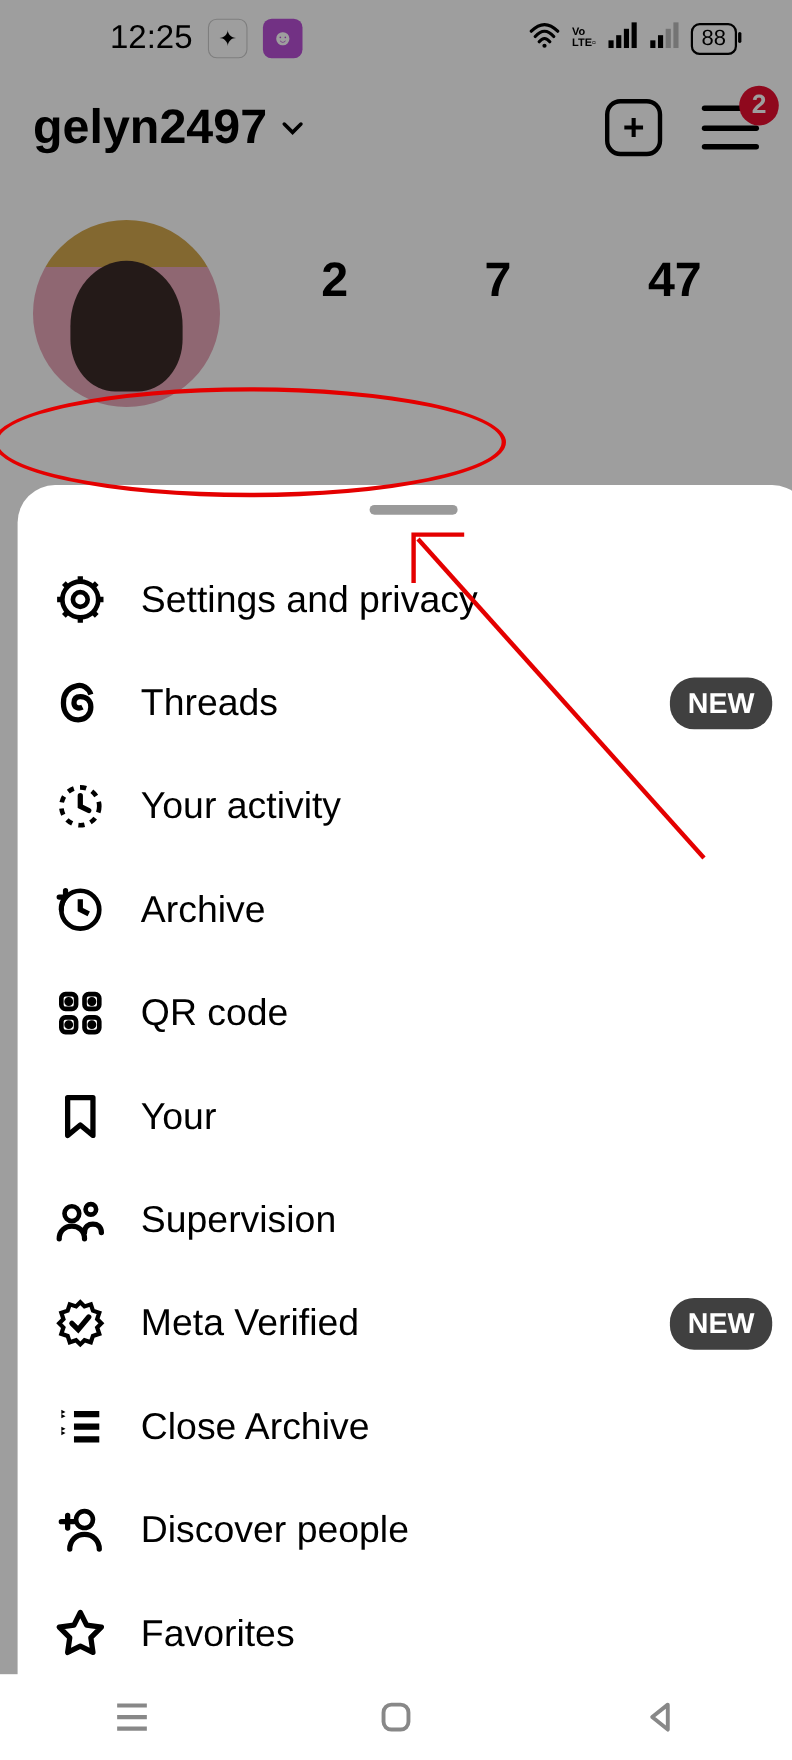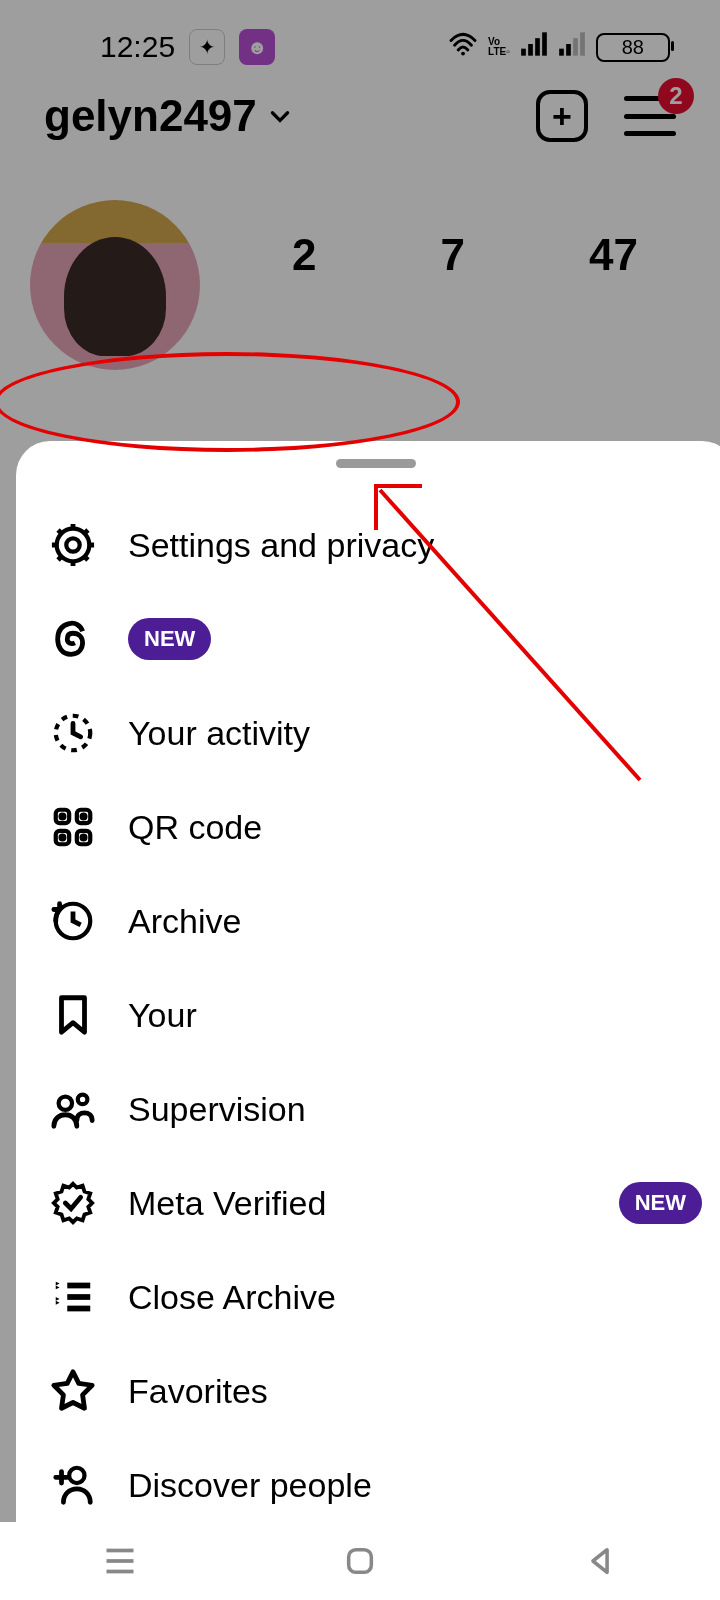--- a/index.html
+++ b/index.html
@@ -1,52 +1,52 @@
 <!DOCTYPE html>
 <html><head>
 <meta charset="utf-8">
 <style>
   * { box-sizing: border-box; margin: 0; padding: 0; }
   html, body { width: 720px; height: 1600px; font-family: -apple-system, Helvetica, Arial, sans-serif; background: #fff; overflow: hidden; position: relative; }
   .dimmed-bg { position: absolute; top:0; left:0; width:720px; height:1600px; background:#fff; }
   .dim-overlay { position:absolute; top:0; left:0; width:720px; height:1600px; background:rgba(0,0,0,0.38); }
 
   
-  .statusbar { position:absolute; top:12px; left:0; width:720px; height:70px; display:flex; align-items:center; justify-content:space-between; padding:0 50px 0 100px; font-size:30px; font-weight:500; color:#000; }
+  .statusbar { position:absolute; top:0; left:0; width:720px; height:70px; display:flex; align-items:center; justify-content:space-between; padding:0 50px 0 100px; font-size:30px; font-weight:500; color:#000; }
   .statusbar .left { display:flex; align-items:center; gap:14px; }
   .sb-icon { width:36px; height:36px; border-radius:8px; display:flex; align-items:center; justify-content:center; font-size:20px;}
   .sb-white { background:#fff; border:1px solid #ccc;}
   .sb-purple { background:#b94fd6; color:#fff;}
   .statusbar .right { display:flex; align-items:center; gap:10px; font-size:22px;}
-  .batt { border:2.5px solid #000; border-radius:8px; padding:1px 24px; font-size:20px; position:relative;}
+  .batt { border:2.5px solid #000; border-radius:8px; padding:1px 8px; font-size:20px; position:relative;}
   .batt:after{content:""; position:absolute; right:-6px; top:6px; width:3px; height:10px; background:#000; border-radius:2px;}
 
   
-  .profile-head { position:absolute; top:90px; left:0; width:720px; padding:0 44px; display:flex; justify-content:space-between;}
+  .profile-head { position:absolute; top:90px; left:0; width:720px; padding:0 30px; display:flex; justify-content:space-between;}
   .uname { font-size:44px; font-weight:700; display:flex; align-items:center; gap:10px;}
   .uname svg { width:26px; height:26px;}
   .head-right { display:flex; align-items:center; gap:36px;}
   .plusbox { width:52px; height:52px; border:4px solid #000; border-radius:14px; display:flex; align-items:center; justify-content:center; font-size:34px; font-weight:700;}
   .burger { position:relative; width:52px; height:40px; display:flex; flex-direction:column; justify-content:space-between;}
   .burger span{ display:block; height:5px; background:#000; border-radius:3px;}
   .badge-count { position:absolute; top:-18px; right:-18px; width:36px; height:36px; background:#e70d2f; border-radius:50%; color:#fff; font-size:24px; font-weight:700; display:flex; align-items:center; justify-content:center;}
 
   .avatar { position:absolute; top:200px; left:30px; width:170px; height:170px; border-radius:50%; overflow:hidden; background:linear-gradient(#d4a84e 0 25%, #e7a6b8 25% 100%);}
   .avatar .hair{position:absolute; top:22%; left:20%; width:60%; height:70%; background:#3a2a28; border-radius:50% 50% 40% 40%;}
   .stats { position:absolute; top:230px; left:230px; width:470px; display:flex; justify-content:space-around; font-size:44px; font-weight:700;}
 
   
   .sheet { position:absolute; left:16px; bottom:0; width:720px; height:1159px; background:#fff; border-radius:34px 34px 0 0; }
   .grabber { width:80px; height:9px; background:#9a9a9a; border-radius:5px; margin:18px auto 30px;}
   .menu { padding:0 34px;}
   .item { display:flex; align-items:center; height:94px; gap:32px; cursor:pointer;}
   .item .ic { width:46px; height:46px; display:flex; align-items:center; justify-content:center; color:#000;}
   .item .ic svg { width:46px; height:46px; stroke:#000; stroke-width:2.2; fill:none;}
   .item .label { font-size:34px; color:#000; flex:1;}
-  .pill { background:#4c1d95; color:#fff; font-size:22px; font-weight:700; padding:8px 16px; border-radius:22px;}
+  .pill { background:#404040; color:#fff; font-size:26px; font-weight:700; padding:8px 16px; border-radius:22px;}
 
   
   .anno-ellipse { position:absolute; border:4px solid #e40000; border-radius:50%; background:transparent; pointer-events:none;}
   .anno-arrow { position:absolute; pointer-events:none;}
 
   
   .navbar { position:absolute; bottom:0; left:0; width:720px; height:78px; background:#fff; display:flex; align-items:center; justify-content:space-around;}
   .navbar .nbtn { width:50px; height:40px; display:flex; align-items:center; justify-content:center; color:#777;}
   .navbar svg { stroke:#888; stroke-width:2.5; fill:none;}
 </style>
@@ -131,59 +131,60 @@
           </svg>
         </div>
         <div class="label">Settings and privacy</div>
       </div>
       <div class="item">
         <div class="ic">
           <svg viewBox="0 0 24 24">
             <path d="M17 8c-1-3-4-5-7-4C6 5 4 8 4 12s2 8 7 8c4 0 6-3 6-6 0-3-2-5-5-5-2 0-3 1-3 3s2 3 4 2" stroke-width="2.5"></path>
           </svg>
         </div>
+        <div class="label">Threads</div>
         <div class="pill">NEW</div>
       </div>
       <div class="item">
         <div class="ic">
           <svg viewBox="0 0 24 24">
             <circle cx="12" cy="12" r="9" stroke-dasharray="3 3"></circle>
             <path d="M12 7v5l4 2" stroke-width="2.5" stroke-linecap="round"></path>
           </svg>
         </div>
         <div class="label">Your activity</div>
+      </div>
+      <div class="item">
+        <div class="ic">
+          <svg viewBox="0 0 24 24">
+            <circle cx="12" cy="12" r="9"></circle>
+            <path d="M12 7v5l4 2" stroke-width="2.5"></path>
+            <path d="M3 12 A9 9 0 0 1 5 6 L2 6 M5 6 L5 3" stroke-width="2.5" stroke-linecap="round"></path>
+          </svg>
+        </div>
+        <div class="label">Archive</div>
       </div>
       <div class="item">
         <div class="ic">
           <svg viewBox="0 0 24 24">
             <rect x="3" y="3" width="7" height="7" rx="2"></rect>
             <rect x="14" y="3" width="7" height="7" rx="2"></rect>
             <rect x="3" y="14" width="7" height="7" rx="2"></rect>
             <rect x="14" y="14" width="7" height="7" rx="2"></rect>
             <circle cx="6.5" cy="6.5" r="1" fill="#000"></circle>
             <circle cx="17.5" cy="6.5" r="1" fill="#000"></circle>
             <circle cx="6.5" cy="17.5" r="1" fill="#000"></circle>
             <circle cx="17.5" cy="17.5" r="1" fill="#000"></circle>
           </svg>
         </div>
         <div class="label">QR code</div>
       </div>
       <div class="item">
         <div class="ic">
           <svg viewBox="0 0 24 24">
-            <circle cx="12" cy="12" r="9"></circle>
-            <path d="M12 7v5l4 2" stroke-width="2.5"></path>
-            <path d="M3 12 A9 9 0 0 1 5 6 L2 6 M5 6 L5 3" stroke-width="2.5" stroke-linecap="round"></path>
-          </svg>
-        </div>
-        <div class="label">Archive</div>
-      </div>
-      <div class="item">
-        <div class="ic">
-          <svg viewBox="0 0 24 24">
             <path d="M6 3h12v18l-6-5-6 5V3z" stroke-width="2.5" stroke-linejoin="round"></path>
           </svg>
         </div>
         <div class="label">Your</div>
       </div>
       <div class="item">
         <div class="ic">
           <svg viewBox="0 0 24 24">
             <circle cx="8" cy="9" r="3.5"></circle>
             <circle cx="17" cy="7" r="2.5"></circle>
@@ -209,33 +210,33 @@
             <line x1="9" y1="6" x2="21" y2="6" stroke-width="3"></line>
             <line x1="9" y1="12" x2="21" y2="12" stroke-width="3"></line>
             <line x1="9" y1="18" x2="21" y2="18" stroke-width="3"></line>
           </svg>
         </div>
         <div class="label">Close Archive</div>
       </div>
       <div class="item">
         <div class="ic">
           <svg viewBox="0 0 24 24">
-            <path d="M12 2l3 6 7 1-5 5 1 7-6-3-6 3 1-7-5-5 7-1 3-6z" stroke-width="2.5" stroke-linejoin="round"></path>
-          </svg>
-        </div>
-        <div class="label">Favorites</div>
-      </div>
-      <div class="item">
-        <div class="ic">
-          <svg viewBox="0 0 24 24">
             <circle cx="14" cy="7" r="4"></circle>
             <path d="M7 21c0-4 3-7 7-7s7 3 7 7M3 8h6M6 5v6" stroke-width="2.5" stroke-linecap="round"></path>
           </svg>
         </div>
         <div class="label">Discover people</div>
+      </div>
+      <div class="item">
+        <div class="ic">
+          <svg viewBox="0 0 24 24">
+            <path d="M12 2l3 6 7 1-5 5 1 7-6-3-6 3 1-7-5-5 7-1 3-6z" stroke-width="2.5" stroke-linejoin="round"></path>
+          </svg>
+        </div>
+        <div class="label">Favorites</div>
       </div>
     </div>
 </div>
 
 <div class="anno-ellipse" style="left:-6px; top:352px; width:466px; height:100px;"></div>
 <svg class="anno-arrow" style="left:360px; top:470px; width:290px; height:320px;" viewBox="0 0 290 320">
   <line x1="280" y1="310" x2="20" y2="20" stroke="#e40000" stroke-width="4"></line>
   <polyline points="16,60 16,16 62,16" stroke="#e40000" stroke-width="4" fill="none"></polyline>
 </svg>
 

